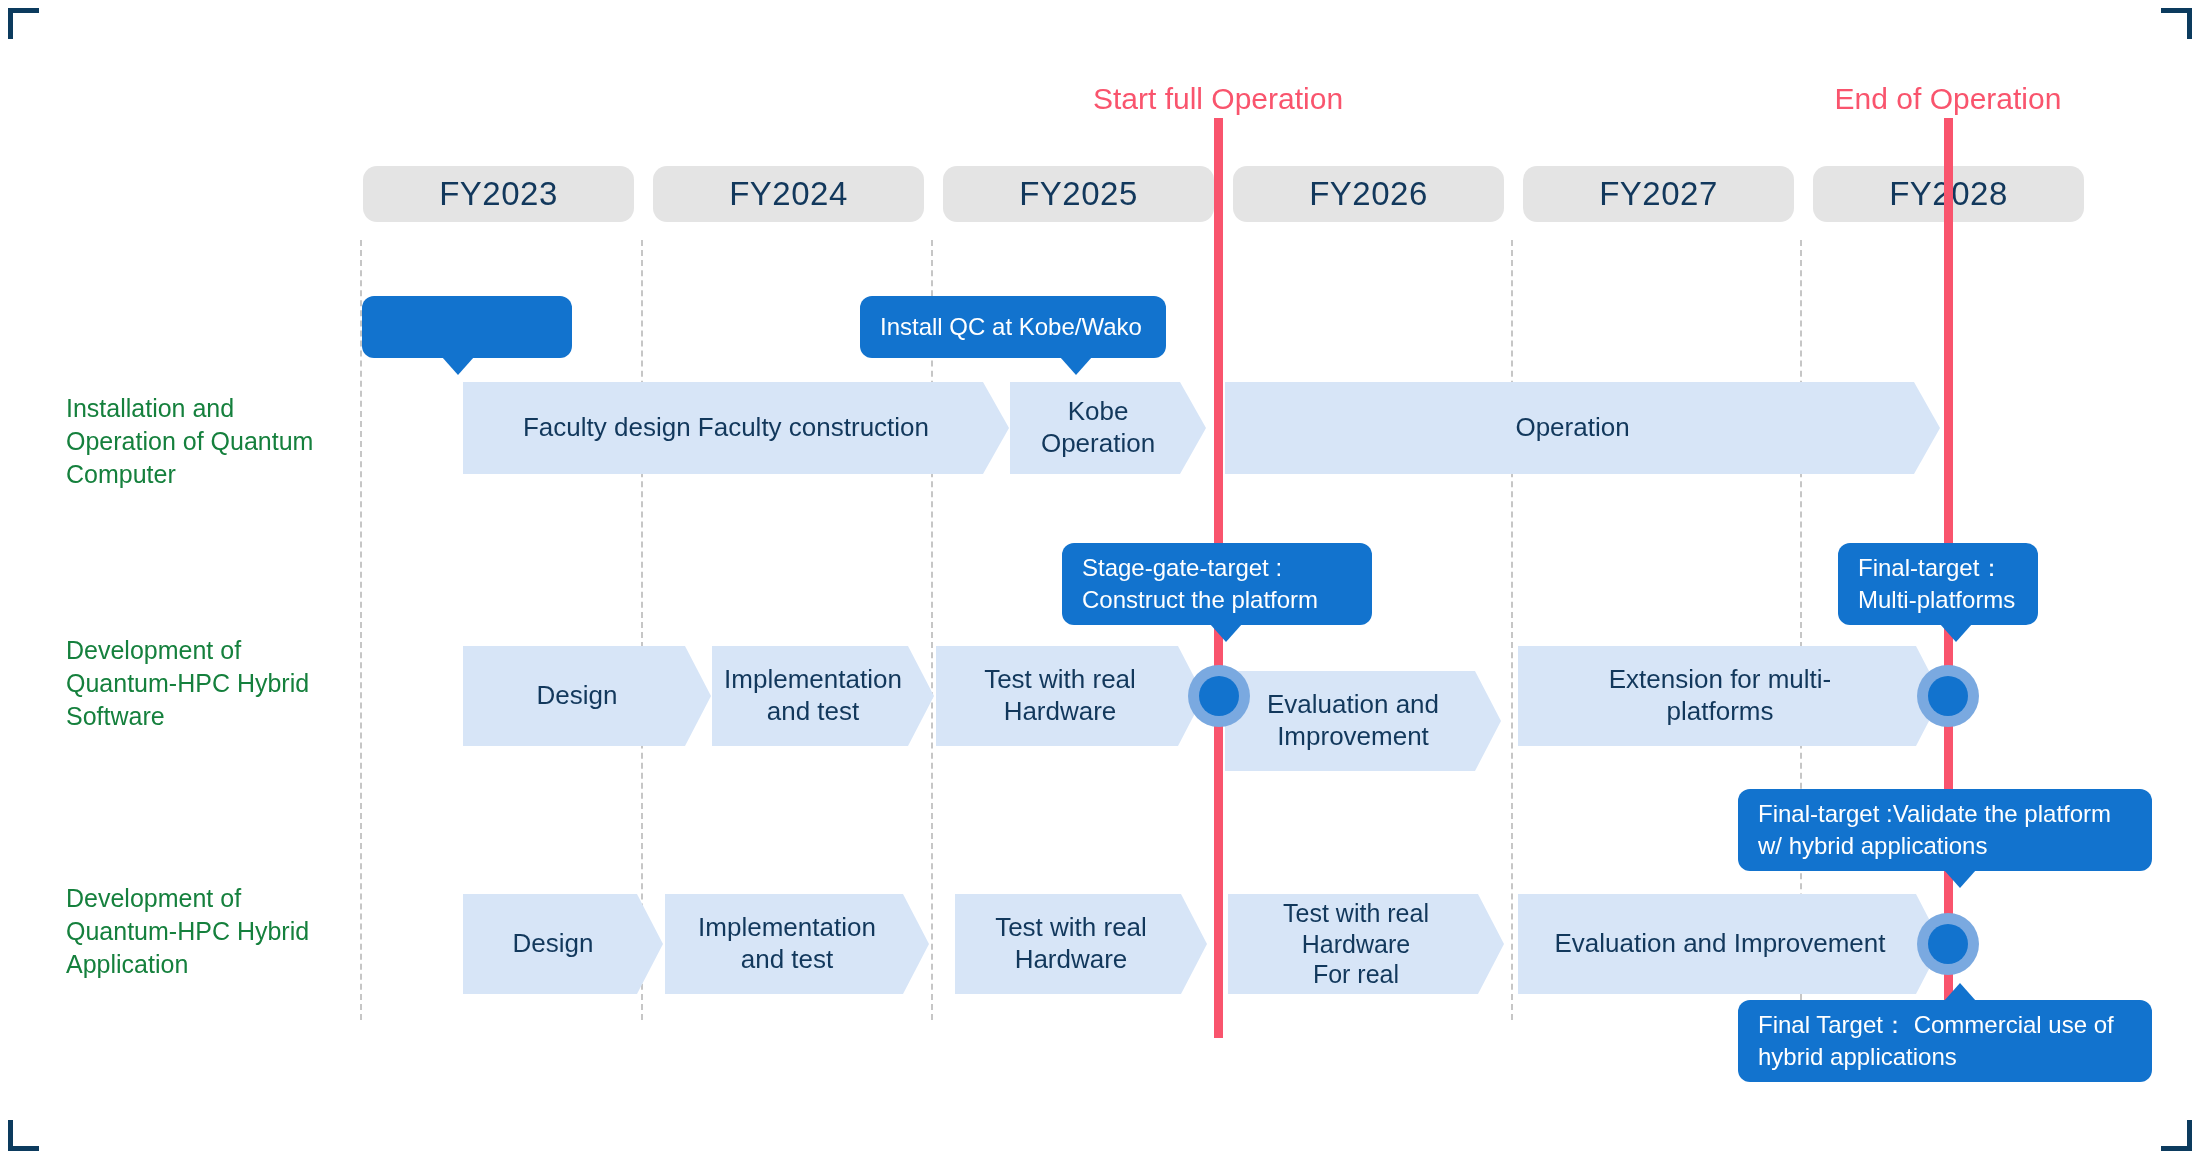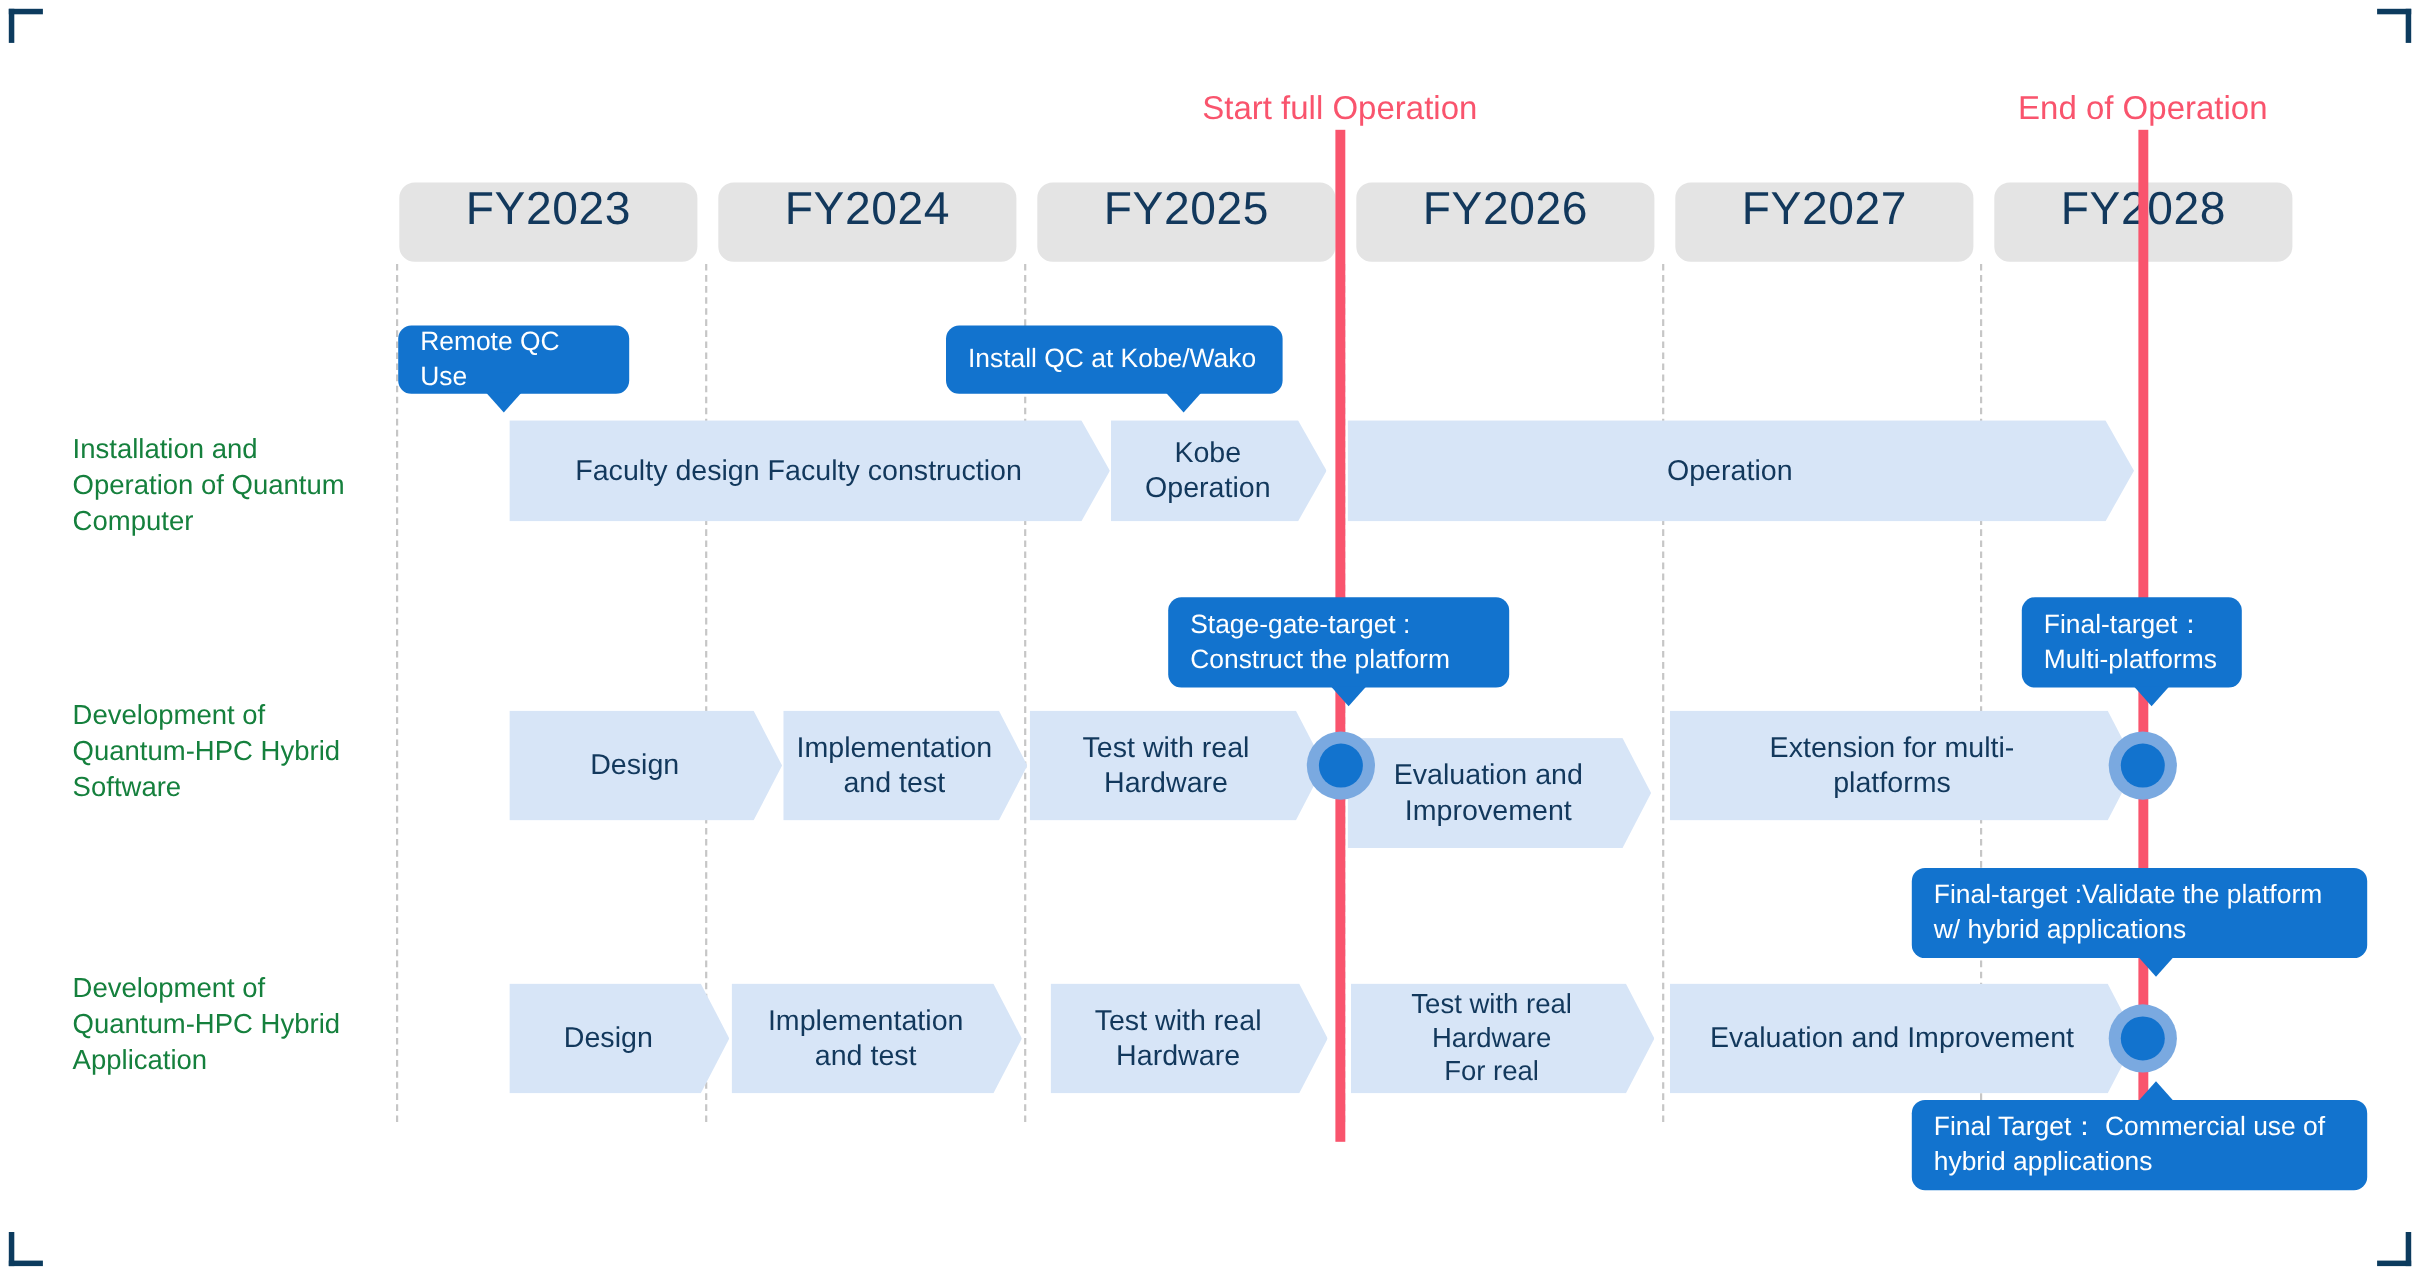--- a/index.html
+++ b/index.html
@@ -28,27 +28,28 @@
   }
   .corner.tl { top: 8px;  left: 8px;    border-right: none; border-bottom: none; }
   .corner.tr { top: 8px;  right: 8px;   border-left: none;  border-bottom: none; }
   .corner.bl { bottom: 8px; left: 8px;  border-right: none; border-top: none; }
   .corner.br { bottom: 8px; right: 8px; border-left: none;  border-top: none; }
 
   
   .year-chip {
     position: absolute;
     top: 166px;
-    height: 72px;
+    height: 56px;
     background: #e4e4e4;
     border-radius: 14px;
     display: flex;
+    align-items: center;
     justify-content: center;
     color: #12385c;
-    font-size: 42px;
+    font-size: 33px;
     letter-spacing: 0.5px;
   }
 
   
   .vdash {
     position: absolute;
     top: 240px;
     height: 780px;
     border-left: 2px dashed #c6c6c6;
   }
@@ -193,21 +194,20 @@
   <div class="redline" style="left:1944px"></div>
   <div class="red-label" style="left:1948px">End of Operation</div>
 
   <div class="row-label" style="top:392px">
     <div>Installation and</div>
     <div>Operation of Quantum</div>
     <div>Computer</div>
   </div>
 
   <div class="callout" style="left:362px; top:296px; width:210px; height:62px">
-    <span>Remote QC Use</span>
     <span class="tail" style="left:80px"></span>
   </div>
 
   <div class="callout" style="left:860px; top:296px; width:306px; height:62px">
     <span>Install QC at Kobe/Wako</span>
     <span class="tail" style="right:74px"></span>
   </div>
 
   <div class="bar chev" style="left:463px; top:382px; width:546px; height:92px">
     <span>Faculty design  Faculty construction</span>

